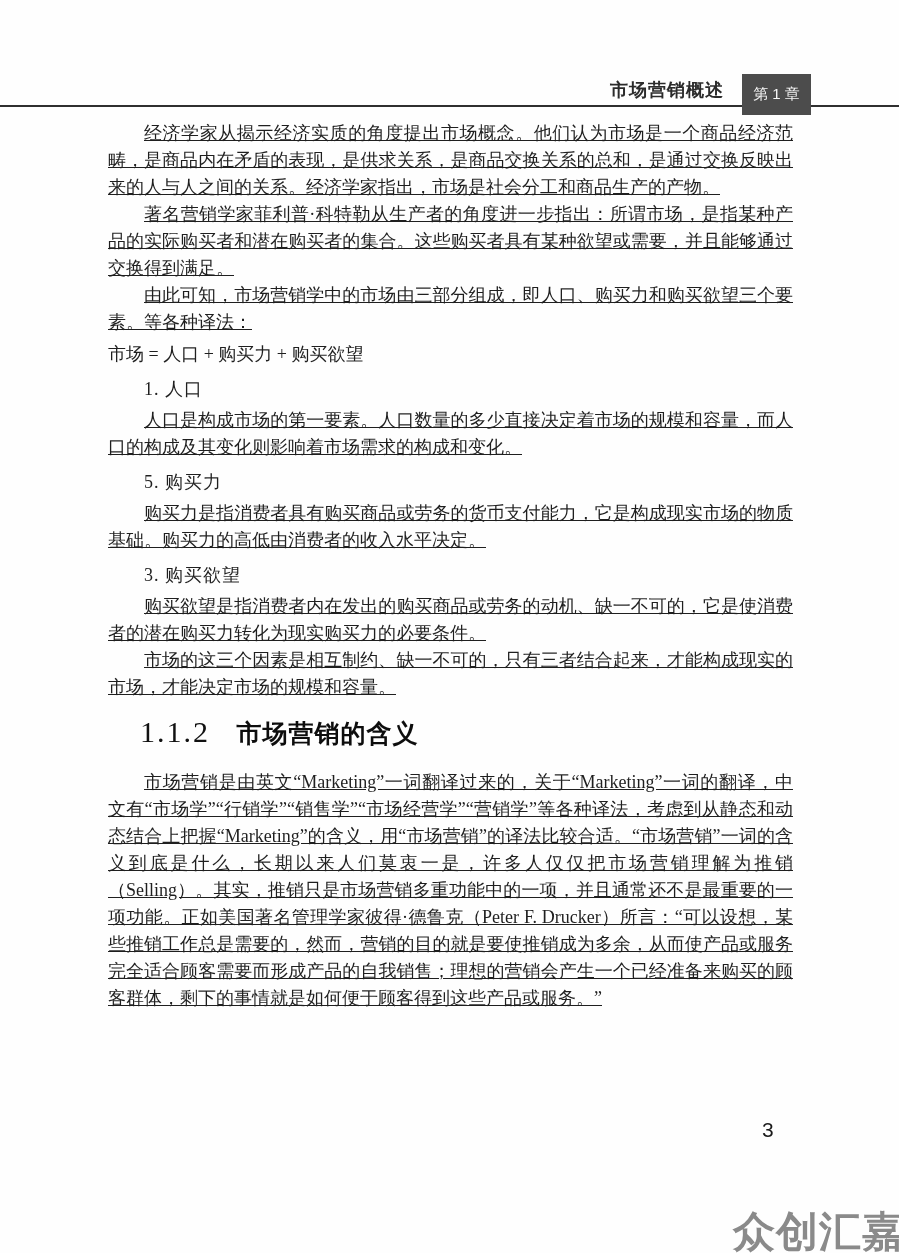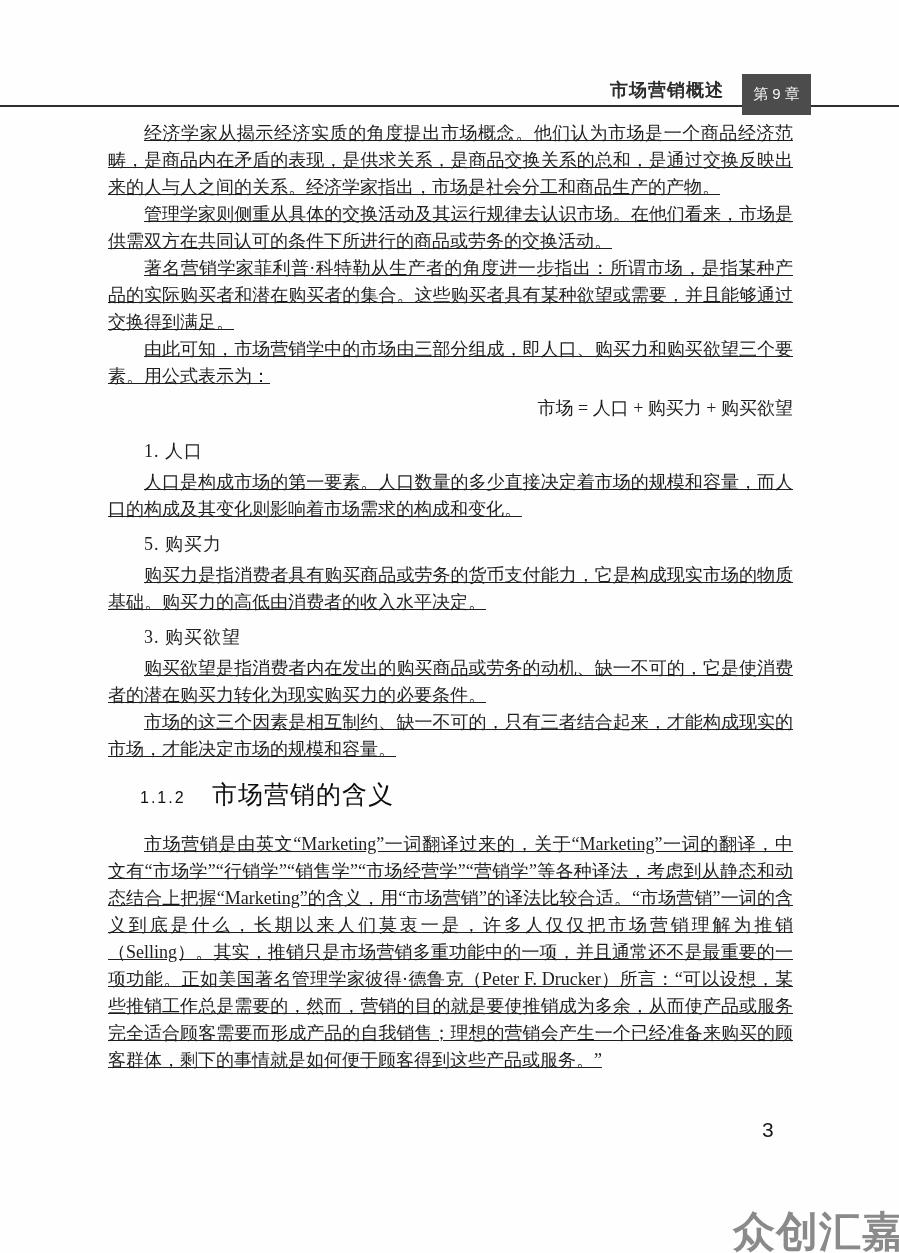--- a/index.html
+++ b/index.html
@@ -55,46 +55,46 @@
     line-height: 27px;
     text-align: justify;
     text-justify: inter-character;
   }
   .body-col p.para {
     text-indent: 2em;
     margin: 0;
     text-decoration: underline;
   }
   .formula {
-    text-align: right;
+    text-align: left;
     text-indent: 0;
-    margin: 5px 0 16px 0;
+    margin: 5px 0 8px 0;
   }
   .sub-heading {
     text-indent: 2em;
     margin: 8px 0 4px 0;
     letter-spacing: 1px;
   }
   .section-heading {
     margin: 14px 0 16px 0;
     padding-left: 32px;
     text-indent: 0;
     line-height: 34px;
     text-align: left;
   }
   .section-heading .sec-num {
-    font-size: 16px;
-    font-family: Liberation Sans, sans-serif;
+    font-size: 30px;
+    font-family: Liberation Serif, serif;
     color: #111;
     letter-spacing: 2px;
   }
   .section-heading .sec-title {
     font-size: 25px;
     font-family: "Liberation Sans", "DejaVu Sans", sans-serif;
-    font-weight: normal;
+    font-weight: bold;
     color: #0d0d0d;
     margin-left: 22px;
     letter-spacing: 1px;
   }
   
   .page-number {
     position: absolute;
     left: 762px;
     top: 1118px;
     font-size: 21px;
@@ -115,30 +115,29 @@
   }
 </style>
 </head>
 <body>
 
 <div class="page">
 
   <div class="header">
     <span class="header-title">市场营销概述</span>
     <div class="chapter-badge">
-      <span>第 9 章</span>
+      <span>第 1 章</span>
     </div>
     <div class="header-rule"></div>
   </div>
 
   <div class="body-col">
     <p class="para">经济学家从揭示经济实质的角度提出市场概念。他们认为市场是一个商品经济范畴，是商品内在矛盾的表现，是供求关系，是商品交换关系的总和，是通过交换反映出来的人与人之间的关系。经济学家指出，市场是社会分工和商品生产的产物。</p>
-    <p class="para">管理学家则侧重从具体的交换活动及其运行规律去认识市场。在他们看来，市场是供需双方在共同认可的条件下所进行的商品或劳务的交换活动。</p>
     <p class="para">著名营销学家菲利普·科特勒从生产者的角度进一步指出：所谓市场，是指某种产品的实际购买者和潜在购买者的集合。这些购买者具有某种欲望或需要，并且能够通过交换得到满足。</p>
-    <p class="para">由此可知，市场营销学中的市场由三部分组成，即人口、购买力和购买欲望三个要素。用公式表示为：</p>
+    <p class="para">由此可知，市场营销学中的市场由三部分组成，即人口、购买力和购买欲望三个要素。等各种译法：</p>
 
     <div class="formula">市场 = 人口 + 购买力 + 购买欲望</div>
 
     <div class="sub-heading">1. 人口</div>
     <p class="para">人口是构成市场的第一要素。人口数量的多少直接决定着市场的规模和容量，而人口的构成及其变化则影响着市场需求的构成和变化。</p>
 
     <div class="sub-heading">5. 购买力</div>
     <p class="para">购买力是指消费者具有购买商品或劳务的货币支付能力，它是构成现实市场的物质基础。购买力的高低由消费者的收入水平决定。</p>
 
     <div class="sub-heading">3. 购买欲望</div>

